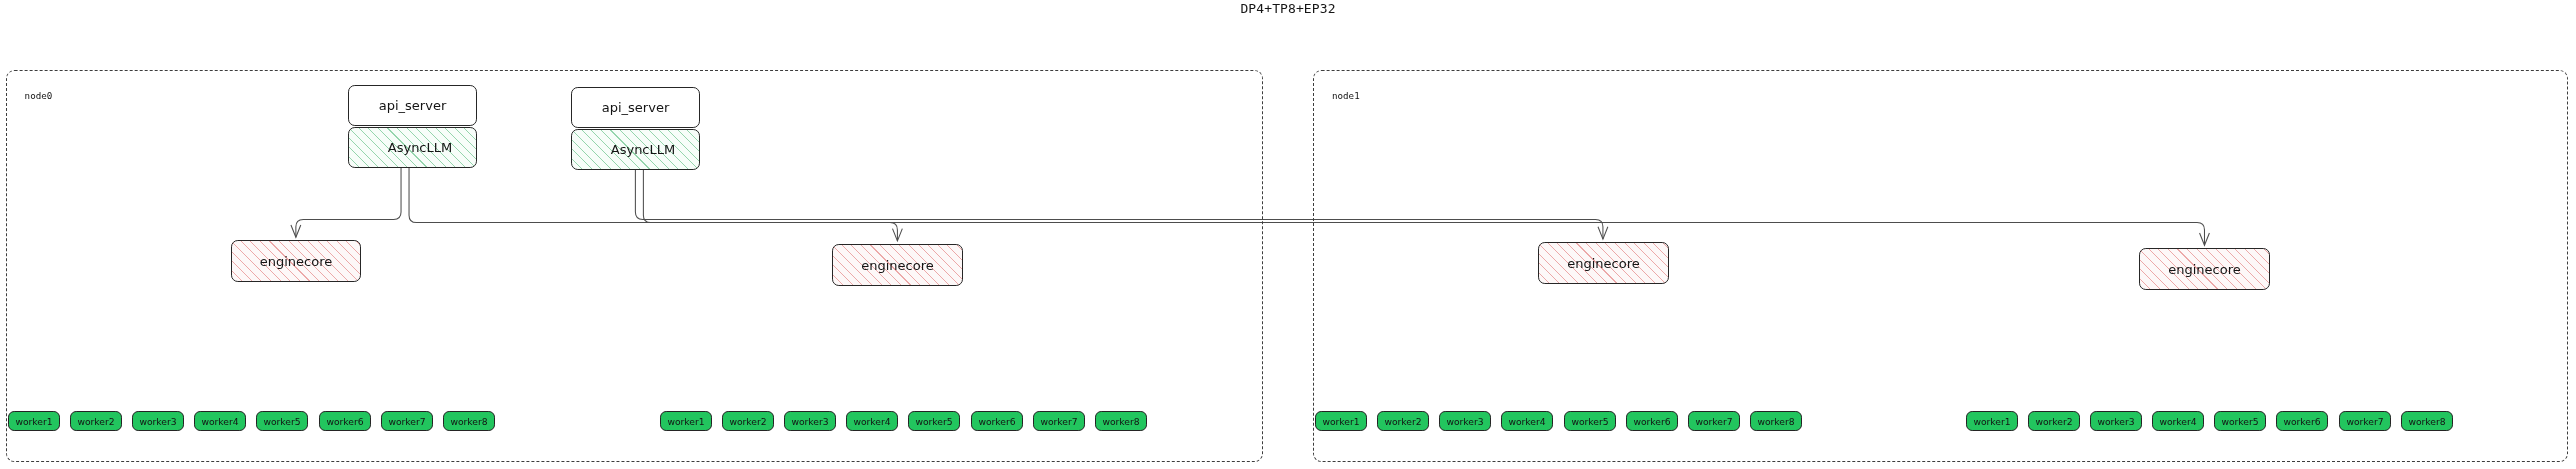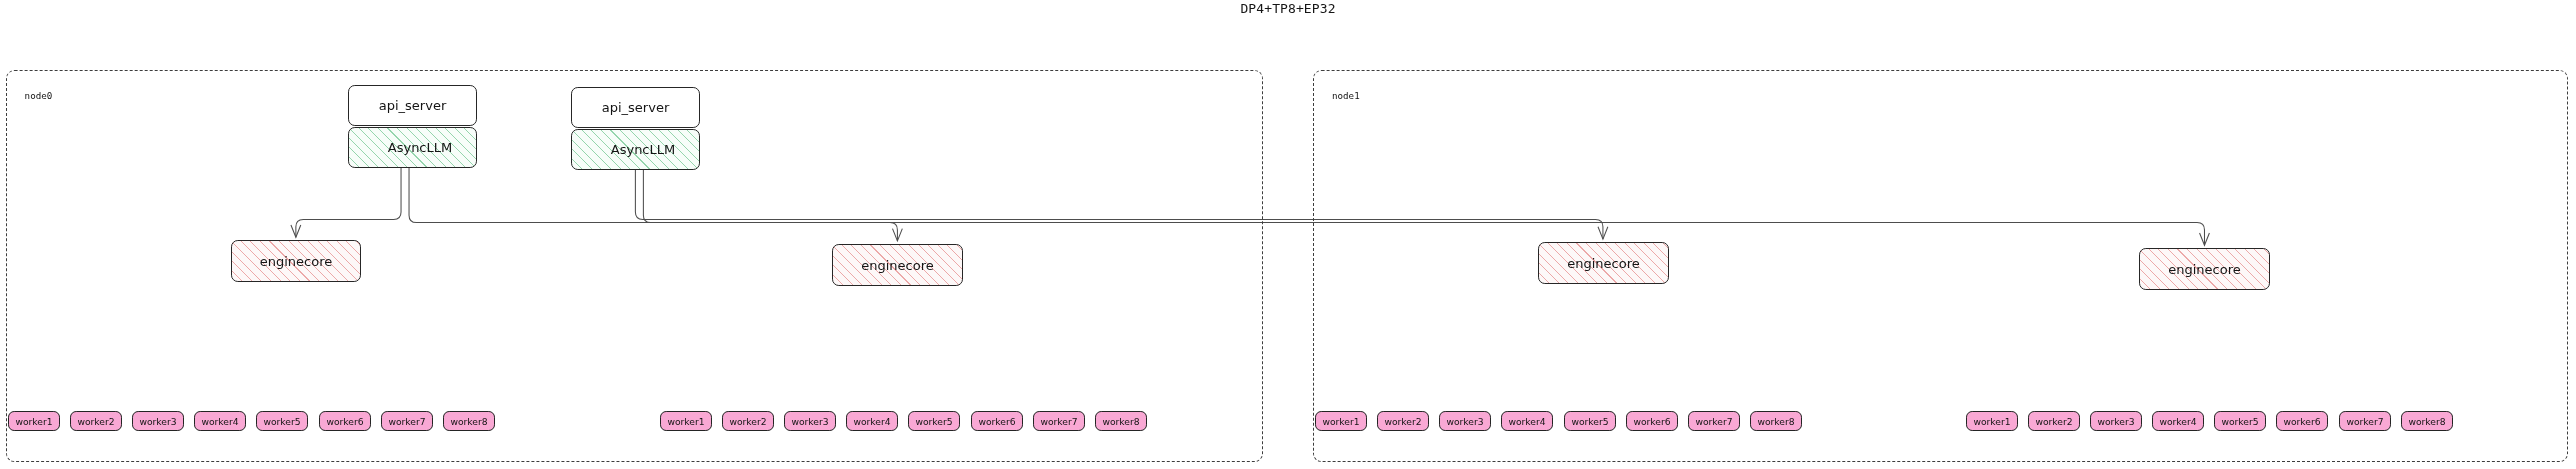--- a/index.html
+++ b/index.html
@@ -33,21 +33,21 @@
   .node.hatch-red{
     background-color:#fdf8f8;
     background-image:repeating-linear-gradient(45deg,
        rgba(226,120,120,.62) 0px, rgba(226,120,120,.62) 0.8px,
        rgba(0,0,0,0) 0.8px, rgba(0,0,0,0) 6.8px);
   }
 
   .node .lbl{position:relative;z-index:2;}
 
   .worker{position:absolute;box-sizing:border-box;border:1.3px solid #242424;
-          border-radius:6.2px;background:#f9a8d4;display:flex;align-items:center;
+          border-radius:6.2px;background:#22c55e;display:flex;align-items:center;
           justify-content:center;font-size:9.2px;color:#131313;white-space:nowrap;}
 
   svg.edges{position:absolute;left:0;top:0;width:2576px;height:469px;
             pointer-events:none;overflow:visible;}
   svg.edges path{fill:none;stroke:#4d4d4d;stroke-width:1.7px;}
 </style>
 </head>
 <body>
 
 <div id="canvas">

